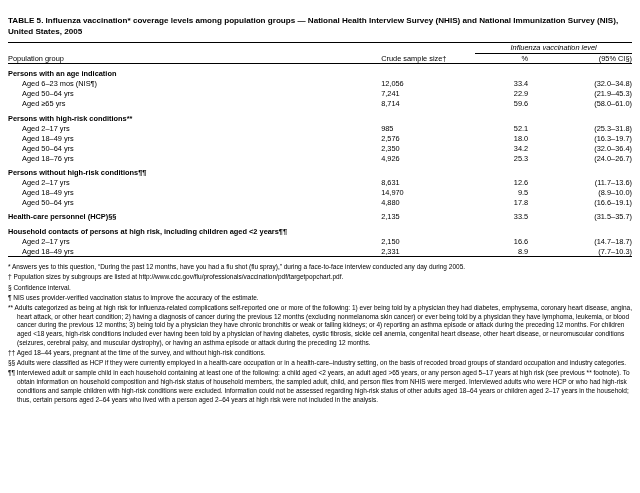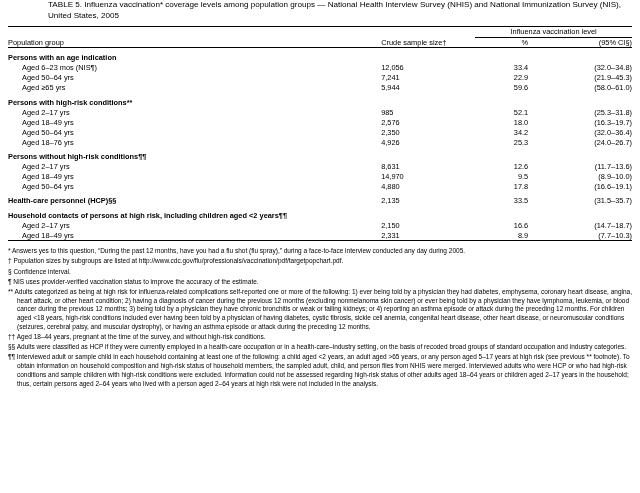--- a/index.html
+++ b/index.html
@@ -17,25 +17,24 @@
     overflow: hidden;
   }
   .page {
     position: relative;
     width: 640px;
     height: 493px;
     padding: 0;
     box-sizing: border-box;
   }
   .title {
-    font-weight: normal;
+    font-weight: bold;
     font-size: 8.1px;
     line-height: 1.32;
-    padding: 0 8px 0 8px;
-    margin-left: 40px;
+    padding: 16px 8px 0 8px;
   }
   table.main {
     width: 624px;
     margin: 5px 8px 0 8px;
     border-collapse: collapse;
     font-size: 7.4px;
   }
   table.main td, table.main th {
     padding: 0;
     vertical-align: bottom;
@@ -62,20 +61,21 @@
   tr.section td {
     padding-top: 5px;
     font-weight: normal;
   }
   tr.section td.col-group { font-weight: bold; }
   tr.data td { padding-top: 0.5px; }
   .indent { padding-left: 14px !important; }
 
   .spanline {
     border-bottom: 0.7px solid #000;
+    font-style: italic;
   }
 
   .footnotes {
     margin: 6px 8px 0 8px;
     width: 624px;
     font-size: 6.5px;
     line-height: 1.34;
   }
   .fn {
     margin: 0 0 1.5px 0;
@@ -122,21 +122,21 @@
         <td class="col-ci">(32.0–34.8)</td>
       </tr>
       <tr class="data">
         <td class="col-group indent">Aged 50–64 yrs</td>
         <td class="col-sample">7,241</td>
         <td class="col-pct">22.9</td>
         <td class="col-ci">(21.9–45.3)</td>
       </tr>
       <tr class="data">
         <td class="col-group indent">Aged ≥65 yrs</td>
-        <td class="col-sample">5,944</td>
+        <td class="col-sample">8,714</td>
         <td class="col-pct">59.6</td>
         <td class="col-ci">(58.0–61.0)</td>
       </tr>
 
       <tr class="section">
         <td class="col-group">Persons with high-risk conditions**</td>
         <td class="col-sample"></td>
         <td class="col-pct"></td>
         <td class="col-ci"></td>
       </tr>

